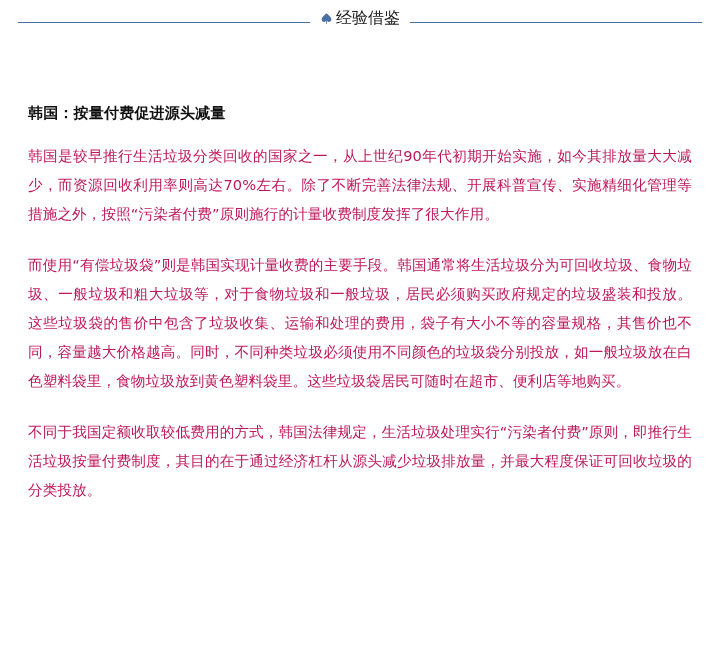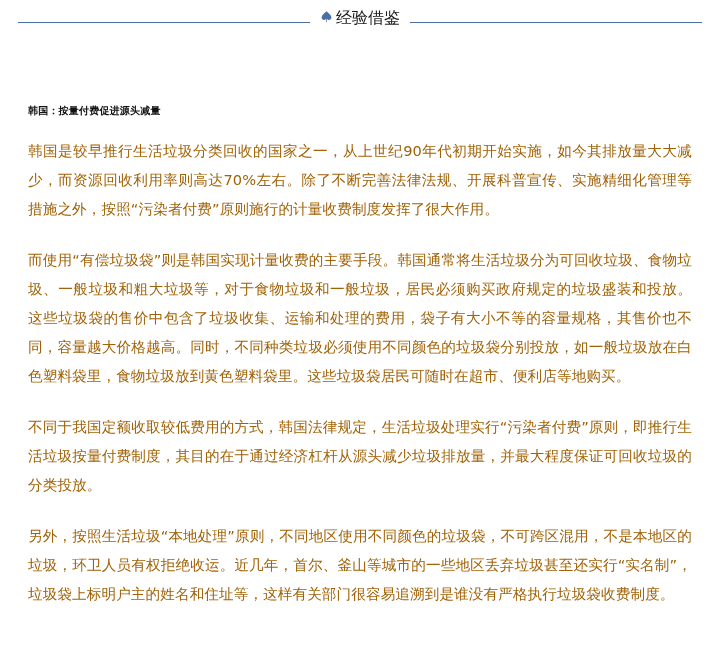--- a/index.html
+++ b/index.html
@@ -42,47 +42,48 @@
     right: 0;
     top: 10px;
     display: flex;
     justify-content: center;
     align-items: center;
   }
   .header-title-inner {
     background: #ffffff;
     padding: 0 10px;
     display: flex;
+    align-items: center;
     gap: 3px;
     line-height: 1;
   }
   .header-icon {
     display: inline-block;
     width: 13px;
     height: 13px;
     position: relative;
   }
   .header-icon svg { display: block; }
 
   
   .article {
     padding: 60px 28px 0 28px;
     box-sizing: border-box;
   }
   .article-title {
-    font-size: 10px;
+    font-size: 15px;
     font-weight: bold;
     color: #111111;
     margin: 0 0 18px 0;
     letter-spacing: 0.2px;
   }
   .para {
     font-size: 14.6px;
     line-height: 29px;
-    color: #a16207;
+    color: #be185d;
     margin: 0 0 22px 0;
     text-align: justify;
     text-justify: inter-ideograph;
     letter-spacing: 0.1px;
   }
   .para:last-child {
     margin-bottom: 0;
   }
 </style>
 </head>
@@ -103,16 +104,15 @@
         <span>经验借鉴</span>
       </div>
     </div>
   </div>
 
   <div class="article">
     <h1 class="article-title">韩国：按量付费促进源头减量</h1>
     <p class="para">韩国是较早推行生活垃圾分类回收的国家之一，从上世纪90年代初期开始实施，如今其排放量大大减少，而资源回收利用率则高达70%左右。除了不断完善法律法规、开展科普宣传、实施精细化管理等措施之外，按照“污染者付费”原则施行的计量收费制度发挥了很大作用。</p>
     <p class="para">而使用“有偿垃圾袋”则是韩国实现计量收费的主要手段。韩国通常将生活垃圾分为可回收垃圾、食物垃圾、一般垃圾和粗大垃圾等，对于食物垃圾和一般垃圾，居民必须购买政府规定的垃圾盛装和投放。 这些垃圾袋的售价中包含了垃圾收集、运输和处理的费用，袋子有大小不等的容量规格，其售价也不同，容量越大价格越高。同时，不同种类垃圾必须使用不同颜色的垃圾袋分别投放，如一般垃圾放在白色塑料袋里，食物垃圾放到黄色塑料袋里。这些垃圾袋居民可随时在超市、便利店等地购买。</p>
     <p class="para">不同于我国定额收取较低费用的方式，韩国法律规定，生活垃圾处理实行“污染者付费”原则，即推行生活垃圾按量付费制度，其目的在于通过经济杠杆从源头减少垃圾排放量，并最大程度保证可回收垃圾的分类投放。</p>
-    <p class="para">另外，按照生活垃圾“本地处理”原则，不同地区使用不同颜色的垃圾袋，不可跨区混用，不是本地区的垃圾，环卫人员有权拒绝收运。近几年，首尔、釜山等城市的一些地区丢弃垃圾甚至还实行“实名制”，垃圾袋上标明户主的姓名和住址等，这样有关部门很容易追溯到是谁没有严格执行垃圾袋收费制度。</p>
   </div>
 
 </div>
 
 </body></html>

